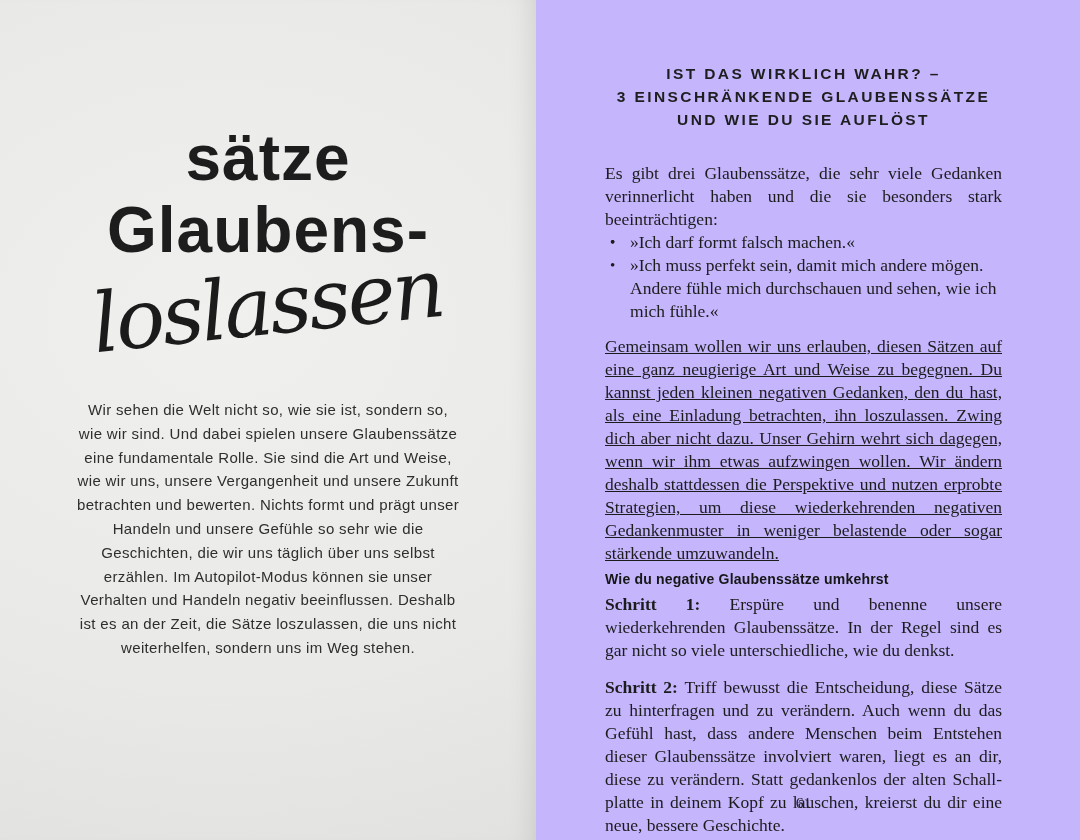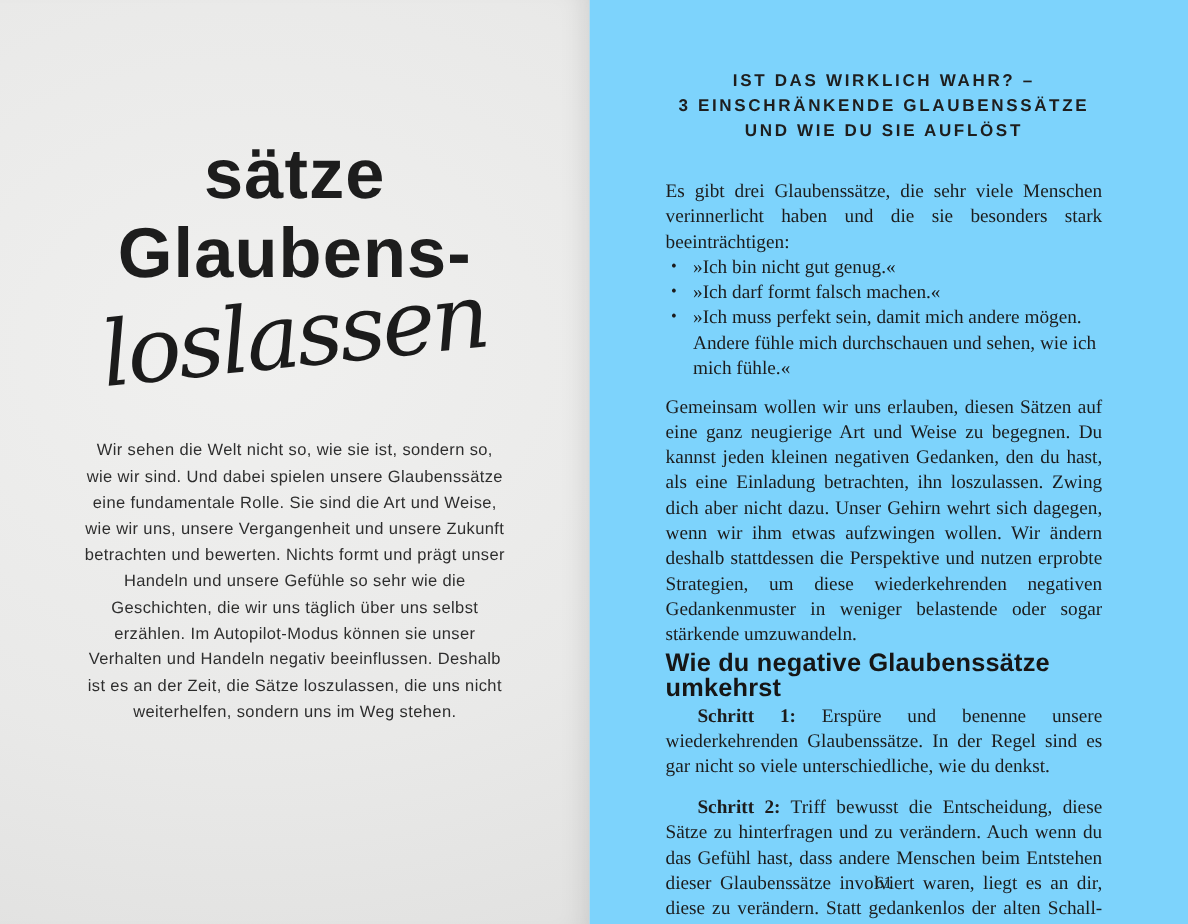--- a/index.html
+++ b/index.html
@@ -45,21 +45,21 @@
     font-size: 15px; line-height: 23.8px;
     letter-spacing: 0.35px;
     color: #2e2e2e;
     text-align: center;
   }
 
   
   .page-right {
     position: relative;
     width: 546px; height: 840px; box-sizing: border-box;
-    background: #7dd3fc;
+    background: #c4b5fd;
   }
   .right-col {
     margin-left: 69px; width: 397px;
     color: #1c1c1c;
   }
   .chapter-heading {
     padding-top: 62px;
     font-family: "Liberation Sans", sans-serif;
     font-weight: 600;
     font-size: 15.5px; line-height: 23px;
@@ -74,33 +74,33 @@
     -webkit-hyphens: manual;
     margin: 0;
   }
   .para-1 { margin-top: 31px; }
   .bullet-list { list-style: none; margin: 0; padding: 0; }
   .bullet-item { position: relative; padding-left: 25px; text-align: left; }
   .bullet-marker {
     position: absolute; left: 5px; top: 0;
     font-size: 15px; color: #1c1c1c;
   }
-  .para-2 { margin-top: 12px; }
+  .para-2 { margin-top: 12px; text-decoration: underline; }
   .subheading {
     margin: 3px 0 0 0;
     font-family: "Liberation Sans", sans-serif;
     font-weight: 700;
-    font-size: 23px; line-height: 23px;
+    font-size: 14px; line-height: 23px;
     letter-spacing: 0.2px;
     color: #161616;
     text-align: left;
   }
   .step-para-1 { margin-top: 2px; }
   .step-para-2 { margin-top: 14px; }
-  .step-label { font-weight: 700; margin-left: 29px; }
+  .step-label { font-weight: 700; }
   .page-number {
     position: absolute; top: 794px; left: 69px; width: 397px;
     text-align: center;
     font-size: 15.5px; color: #222222;
   }
 </style>
 </head>
 <body>
 
 <div class="spread">
@@ -118,26 +118,25 @@
 
   <div class="page-right">
     <div class="right-col">
 
       <div class="chapter-heading">
         <div>IST DAS WIRKLICH WAHR? –</div>
         <div>3 EINSCHRÄNKENDE GLAUBENSSÄTZE</div>
         <div>UND WIE DU SIE AUFLÖST</div>
       </div>
 
-      <p class="serif-body para-1">Es gibt drei Glaubenssätze, die sehr viele Menschen verinnerlicht haben und die sie besonders stark beeinträchtigen:</p>
+      <p class="serif-body para-1">Es gibt drei Glaubenssätze, die sehr viele Gedanken verinnerlicht haben und die sie besonders stark beeinträchtigen:</p>
 
       <ul class="bullet-list">
         <li class="bullet-item serif-body">
           <span class="bullet-marker">•</span>
-          <span>»Ich bin nicht gut genug.«</span>
         </li>
         <li class="bullet-item serif-body">
           <span class="bullet-marker">•</span>
           <span>»Ich darf formt falsch machen.«</span>
         </li>
         <li class="bullet-item serif-body">
           <span class="bullet-marker">•</span>
           <span>»Ich muss perfekt sein, damit mich andere mögen. Andere fühle mich durchschauen und sehen, wie ich mich fühle.«</span>
         </li>
       </ul>

